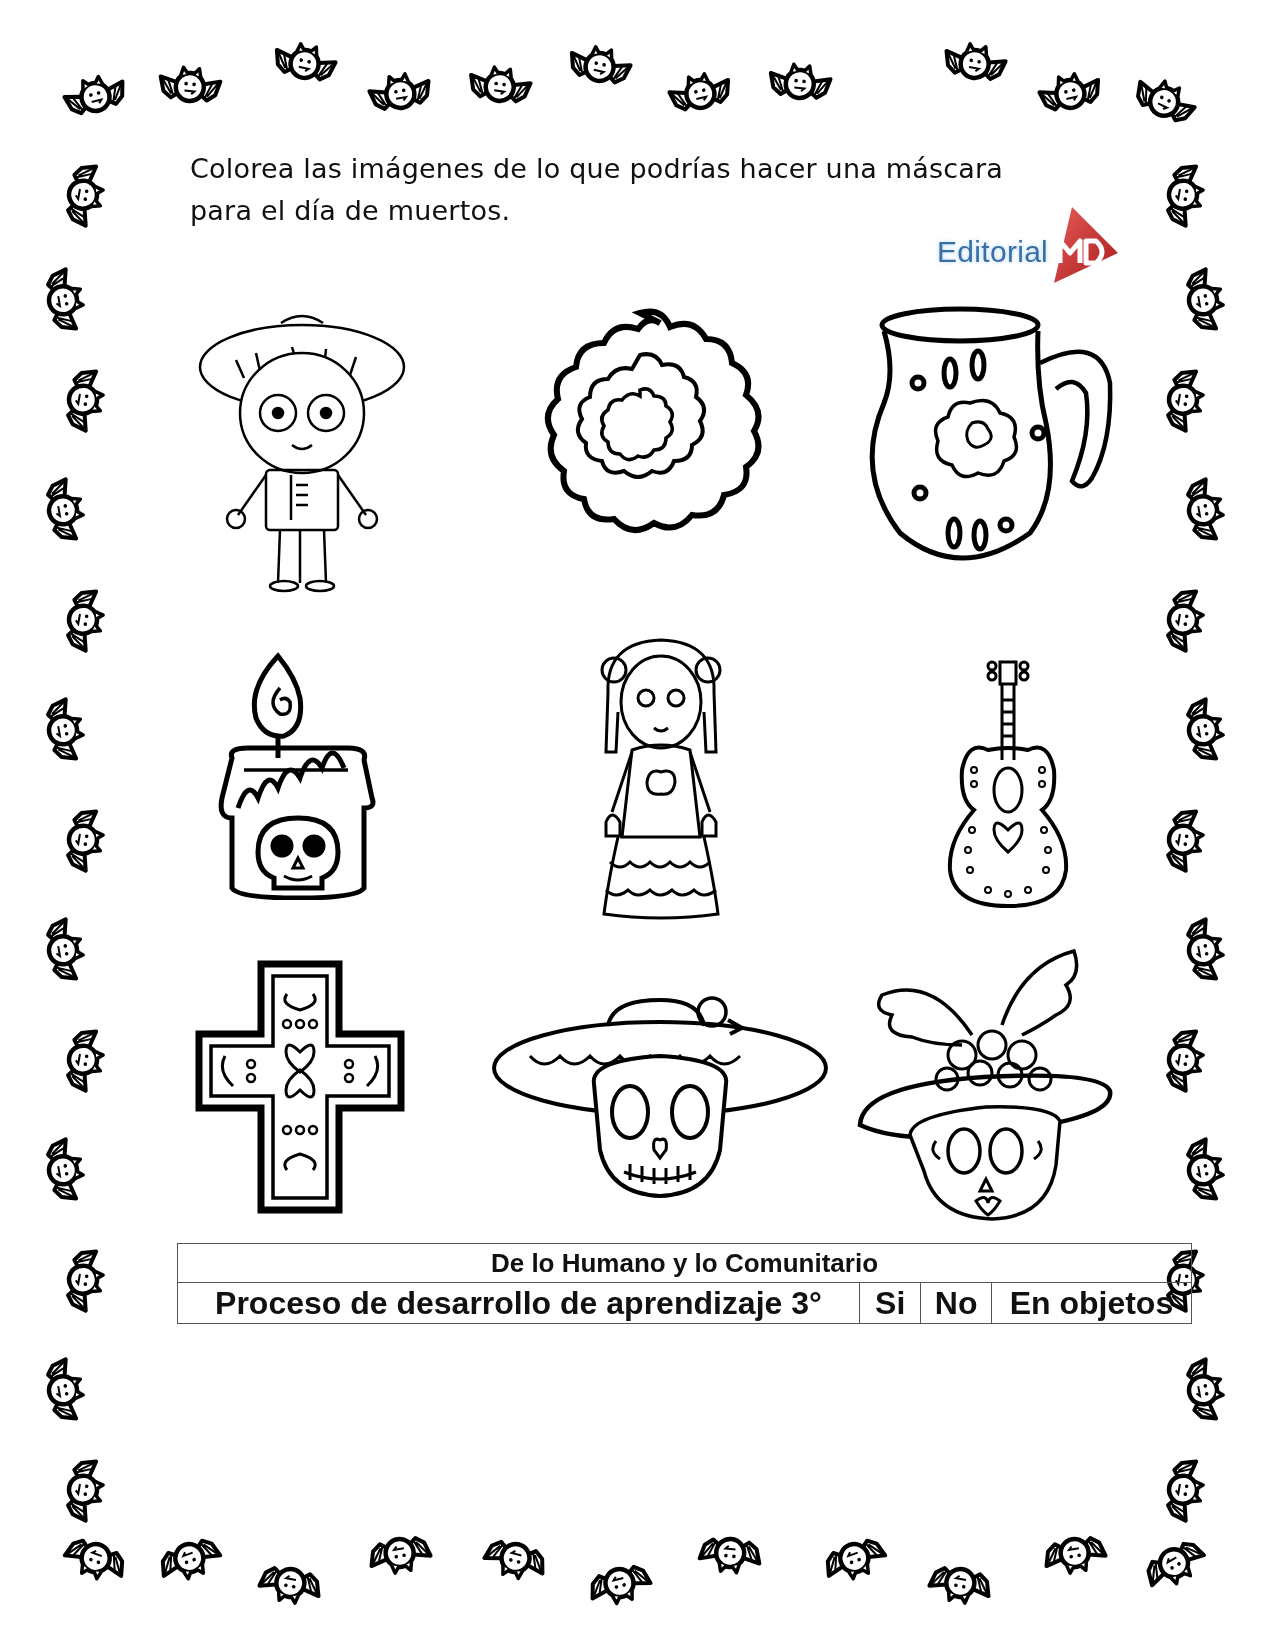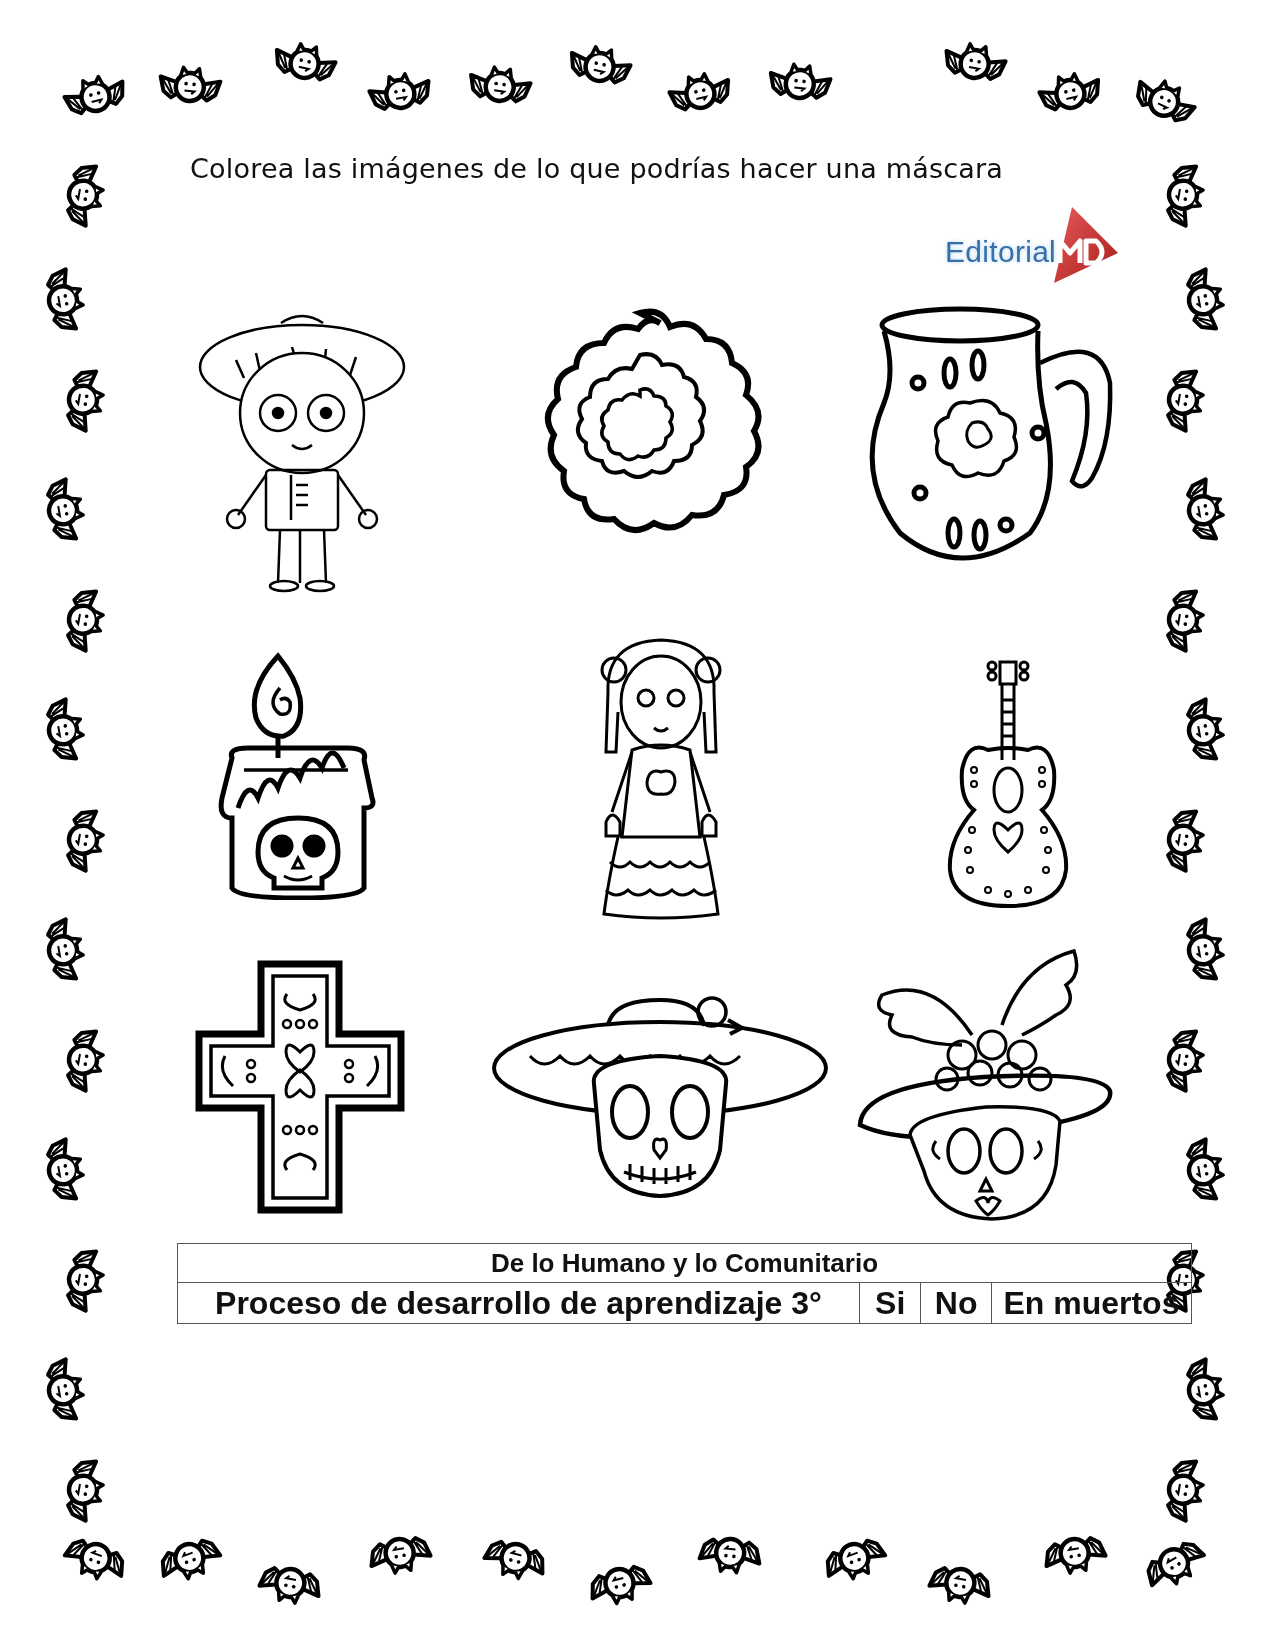--- a/index.html
+++ b/index.html
@@ -1,20 +1,20 @@
 <!DOCTYPE html>
 <html><head>
 <meta charset="utf-8">
 <style>
   html,body{margin:0;padding:0;background:#fff;}
   body{width:1275px;height:1650px;position:relative;overflow:hidden;font-family:"DejaVu Sans","Liberation Sans",sans-serif;color:#111;}
   .border-svg{position:absolute;left:0;top:0;width:1275px;height:1650px;}
   .instr{position:absolute;left:190px;top:148px;width:880px;font-size:27px;line-height:42px;letter-spacing:0.2px;font-family:"DejaVu Sans","Liberation Sans",sans-serif;font-weight:normal;color:#111;}
   .logo{position:absolute;left:935px;top:205px;width:185px;height:80px;}
-  .logo-text{position:absolute;left:10px;top:30px;font-family:"Liberation Sans",sans-serif;font-size:30px;color:#3c6ea6;text-shadow:0 0 4px #a8d4f0;letter-spacing:0.3px;}
+  .logo-text{position:absolute;left:2px;top:30px;font-family:"Liberation Sans",sans-serif;font-size:30px;color:#3c6ea6;text-shadow:0 0 4px #a8d4f0;letter-spacing:0.3px;}
   .logo-mark{position:absolute;left:115px;top:0;width:70px;height:80px;}
   .art{position:absolute;}
   .art svg{width:100%;height:100%;display:block;}
   table.eval{position:absolute;left:177px;top:1243px;width:1015px;border-collapse:collapse;font-family:"Liberation Sans","DejaVu Sans",sans-serif;}
   table.eval td{border:1.5px solid #555;padding:0;vertical-align:top;}
   .t-title{height:38px;text-align:center;font-weight:bold;font-size:26px;line-height:38px;}
   .t-head td{height:40px;text-align:center;font-weight:bold;font-size:32px;line-height:40px;white-space:nowrap;}
   .t-body td{height:155px;}
   .t-desc{font-size:23px;line-height:31px;padding:2px 10px 0 12px !important;text-align:left;color:#222;}
 </style>
@@ -86,20 +86,21 @@
     <use href="#bat" transform="translate(730,1555) rotate(185)"></use>
     <use href="#bat" transform="translate(855,1560) rotate(160)"></use>
     <use href="#bat" transform="translate(960,1585) rotate(190)"></use>
     <use href="#bat" transform="translate(1075,1555) rotate(170)"></use>
     <use href="#bat" transform="translate(1175,1565) rotate(150)"></use>
   </g>
 </svg>
 
 <div class="instr">
   <div>Colorea las imágenes de lo que podrías hacer una máscara</div>
+  <div>para el día de muertos.</div>
 </div>
 
 <div class="logo">
   <span class="logo-text">Editorial</span>
   <svg class="logo-mark" viewBox="0 0 70 80">
     <defs>
         <linearGradient id="lg" x1="0" y1="0" x2="1" y2="1">
           <stop offset="0" stop-color="#e65a5a"></stop>
           <stop offset="1" stop-color="#a81c1c"></stop>
         </linearGradient>
@@ -288,16 +289,16 @@
       <col style="width:182px">
   </colgroup>
   <tbody>
       <tr>
     <td colspan="4" class="t-title">De lo Humano y lo Comunitario</td>
   </tr>
   <tr class="t-head">
     <td>Proceso de desarrollo de aprendizaje 3°</td>
     <td>Si</td>
     <td>No</td>
-    <td>En muertos</td>
+    <td>En objetos</td>
   </tr>
 </tbody>
   </table>
 
 </body></html>

